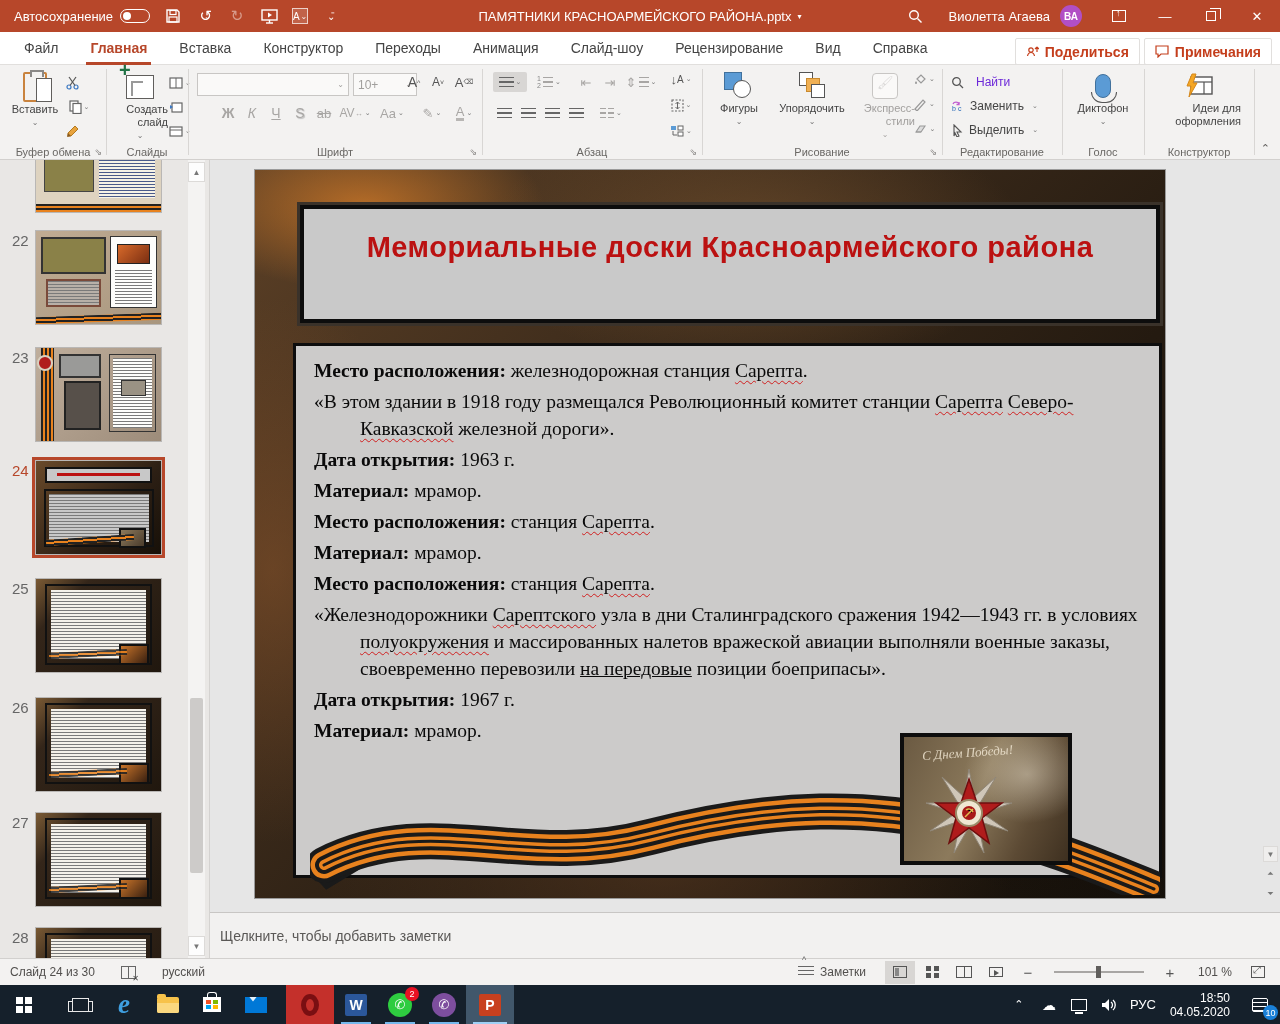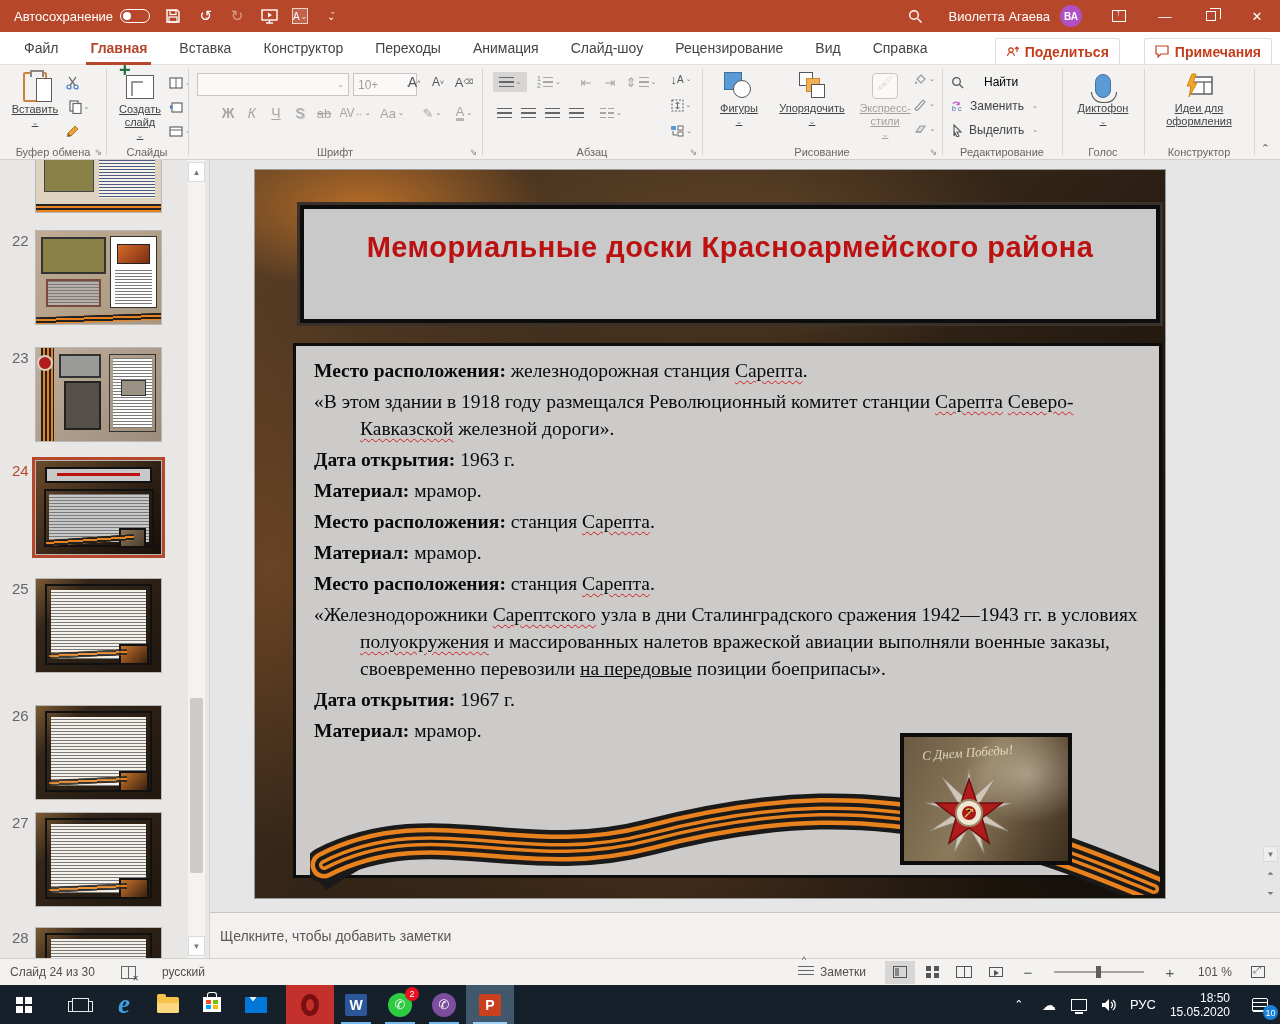--- a/index.html
+++ b/index.html
@@ -27,30 +27,30 @@
   .ribbon-display:after { content:"↑"; position:absolute; top:-3px; left:3px; font-size:9px; }
   .restore-glyph { width:10px; height:10px; border:1.2px solid #fff; position:relative; }
   .restore-glyph:after { content:""; position:absolute; top:-4px; left:3px; width:10px; height:10px; border:1.2px solid #fff; border-bottom:none; border-left:none; }
 
   
   .tabrow { position:absolute; top:32px; left:0; width:1280px; height:33px; background:#fff; display:flex; align-items:center; border-bottom:1px solid #e1dfdd; }
   .tabs { display:flex; padding-left:8px; }
   .tab { padding:0 16px; font-size:14px; color:#444; height:33px; display:flex; align-items:center; position:relative; }
   .tab.active { font-weight:bold; color:#b7472a; }
   .tab.active:after { content:""; position:absolute; left:12px; right:12px; bottom:0; height:3px; background:#b7472a; }
-  .tabrow-right { position:absolute; right:8px; top:6px; display:flex; gap:24px; }
+  .tabrow-right { position:absolute; right:8px; top:6px; display:flex; gap:4px; }
   .pill-btn { border:1px solid #e1dfdd; background:#fff; color:#c43e1c; font-size:14px; font-weight:bold; height:27px; padding:0 10px; display:flex; align-items:center; gap:6px; border-radius:2px; }
 
   
   .ribbon { position:absolute; top:65px; left:0; width:1280px; height:95px; background:#f3f2f1; border-bottom:1px solid #d2d0ce; font-size:11px; color:#444; }
   .rgroup { position:absolute; top:0; height:95px; }
   .rgroup .glabel { position:absolute; bottom:2px; left:0; right:0; text-align:center; font-size:11px; color:#696764; }
   .gdivider { position:absolute; top:4px; bottom:4px; width:1px; background:#d8d6d4; }
   .launcher { position:absolute; bottom:3px; right:4px; font-size:9px; color:#8a8886; }
-  .bigbtn { position:absolute; display:flex; flex-direction:column; align-items:center; text-align:center; line-height:13px; color:#444;text-decoration:underline; }
+  .bigbtn { position:absolute; display:flex; flex-direction:column; align-items:center; text-align:right; line-height:13px; color:#444; }
   .bigbtn .bicon { height:32px; display:flex; align-items:center; justify-content:center; }
   .bigbtn.disabled { color:#a19f9d; }
   .smbtn { position:absolute; width:22px; height:20px; display:flex; align-items:center; justify-content:center; color:#555; font-size:13px; }
   .smbtn .c { font-size:7px; margin-left:2px; color:#777; }
   .smbtn.disabled, .dim-t { color:#a8a6a4; }
   .smbtn.sel { background:#d8d6d4; border-radius:2px; }
   
   .clip { width:24px; height:30px; border:2px solid #c9833e; border-radius:2px; position:relative; background:#f3f2f1; }
   .clip:before { content:""; position:absolute; top:-4px; left:5px; width:10px; height:5px; border:2px solid #8a8886; border-bottom:none; background:#f3f2f1; }
   .clip:after { content:""; position:absolute; right:-7px; top:4px; width:14px; height:22px; background:#fff; border:1.5px solid #605e5c; }
@@ -223,20 +223,24 @@
         <svg width="17" height="15" viewBox="0 0 17 15">
             <rect x="1" y="1" width="15" height="10" fill="none" stroke="#fff" stroke-width="1.4"></rect>
             <path d="M7 3.5l4 2.5-4 2.5z" fill="#fff"></path>
             <line x1="8.5" y1="11" x2="8.5" y2="14" stroke="#fff" stroke-width="1.4"></line>
             <line x1="5" y1="14" x2="12" y2="14" stroke="#fff" stroke-width="1.4"></line>
           </svg>
       </span>
       <span class="qicon" style="border:1px solid rgba(255,255,255,.7); width:16px; height:16px; font-size:10px; background:rgba(255,255,255,.15)">А<span class="chev" style="margin-left:1px">⌄</span></span>
       <span class="qicon" style="font-size:10px">⌄̄</span>
     </div>
+    <div class="doc-title">
+      <span>ПАМЯТНИКИ КРАСНОАРМЕЙСКОГО РАЙОНА.pptx</span>
+        <span class="dd">▾</span>
+    </div>
     <div class="tb-right">
       <span class="winbtn tb-search">
         <svg width="15" height="15" viewBox="0 0 15 15">
             <circle cx="6" cy="6" r="4.3" fill="none" stroke="#fff" stroke-width="1.4"></circle>
             <line x1="9.5" y1="9.5" x2="13.5" y2="13.5" stroke="#fff" stroke-width="1.4"></line>
           </svg>
       </span>
       <span class="tb-user">Виолетта Агаева</span>
       <span class="avatar">ВА</span>
       <span class="winbtn">
@@ -495,21 +499,21 @@
             <path d="M3 9h5" stroke="#999"></path>
           </svg>
           <span class="c">⌄</span>
       </span>
       <div class="glabel">Рисование</div>
       <span class="launcher">⇘</span>
     </div>
     <div class="gdivider" style="left:942px"></div>
 
     <div class="rgroup" style="left:943px; width:118px">
-      <span class="smbtn" style="left:8px; top:7px; width:100px; justify-content:flex-start; gap:20px; font-size:12px; color:#000000">
+      <span class="smbtn" style="left:8px; top:7px; width:100px; justify-content:flex-start; gap:12px; font-size:12px; color:#6d28d9">
         <svg width="13" height="13" viewBox="0 0 13 13">
             <circle cx="5.5" cy="5.5" r="3.8" fill="none" stroke="#555" stroke-width="1.3"></circle>
             <line x1="8.5" y1="8.5" x2="12" y2="12" stroke="#555" stroke-width="1.3"></line>
           </svg>
         <span>Найти</span>
       </span>
       <span class="smbtn" style="left:8px; top:31px; width:110px; justify-content:flex-start; gap:6px; font-size:12px; color:#444">
         <svg width="13" height="12" viewBox="0 0 13 12">
             <path d="M2 4c1-2.5 5-2.5 6 0" fill="none" stroke="#c05bd0" stroke-width="1.3"></path>
             <path d="M8 2v2.5H5.5" fill="none" stroke="#c05bd0" stroke-width="1.3"></path>
@@ -616,21 +620,21 @@
           <div class="thumb-row" style="top: 418px; height: 95px; padding-left: 33px;">
             <span class="tnum">25</span>
             <div class="tframe" style="top: 0px; height: 95px;">
               <div class="th-inner th-text">
                 <div class="mini-lines" style="position:absolute;left:7%;top:5%;width:86%;height:88%;background-color:#f4f1ea;border:2px solid #111;background-clip:content-box;padding:4px"></div>
                 <div style="position:absolute;right:10%;bottom:8%;width:24%;height:22%;background:linear-gradient(135deg,#c8742a,#3a2010);border:2px solid #111"></div>
                 <div class="sg-strip" style="position:absolute;left:10%;bottom:16%;width:62%;height:6px;transform:rotate(-3deg);opacity:.85"></div>
               </div>
             </div>
           </div>
-          <div class="thumb-row" style="top: 537px; height: 95px; margin-top: 8px;">
+          <div class="thumb-row" style="top: 537px; height: 95px;">
             <span class="tnum">26</span>
             <div class="tframe" style="top: 0px; height: 95px;">
               <div class="th-inner th-text">
                 <div class="mini-lines" style="position:absolute;left:7%;top:5%;width:86%;height:88%;background-color:#f4f1ea;border:2px solid #111;background-clip:content-box;padding:4px"></div>
                 <div style="position:absolute;right:10%;bottom:8%;width:24%;height:22%;background:linear-gradient(135deg,#c8742a,#3a2010);border:2px solid #111"></div>
                 <div class="sg-strip" style="position:absolute;left:10%;bottom:16%;width:62%;height:6px;transform:rotate(-3deg);opacity:.85"></div>
               </div>
             </div>
           </div>
           <div class="thumb-row" style="top: 652px; height: 95px;">
@@ -797,21 +801,21 @@
         </span>
       <span class="tray-ic">
         <svg width="16" height="14" viewBox="0 0 16 14">
             <path d="M1 5h3l4-4v12L4 9H1z" fill="#fff"></path>
             <path d="M10 4c2 1.5 2 4.5 0 6M12 2c3 2.5 3 7.5 0 10" stroke="#fff" stroke-width="1.3" fill="none"></path>
           </svg>
       </span>
       <span style="font-size:13px; margin:0 4px">РУС</span>
       <span class="clock">
         <div>18:50</div>
-        <div>15.05.2020</div>
+        <div>04.05.2020</div>
       </span>
       <span class="notif">
         <span class="notif-ic"></span>
         <span class="nbadge">10</span>
       </span>
     </div>
   </div>
 </div>
 
 </body></html>

